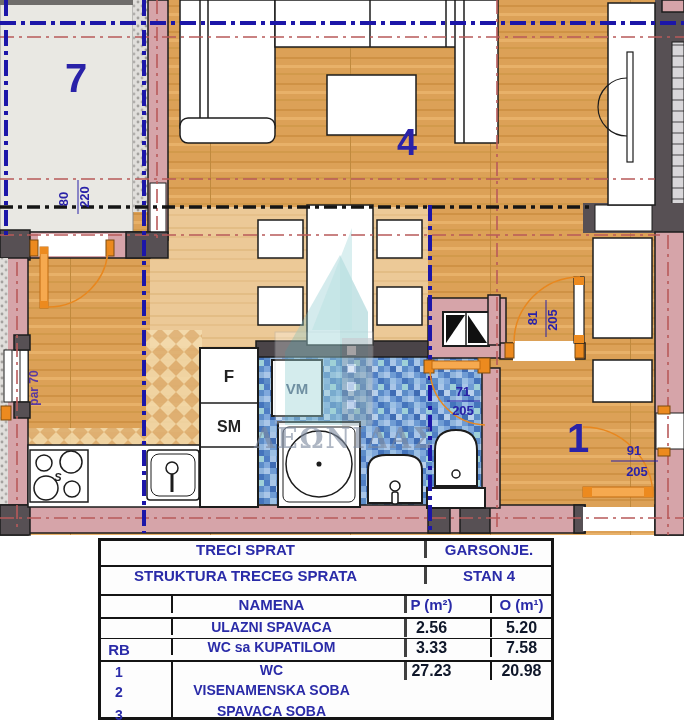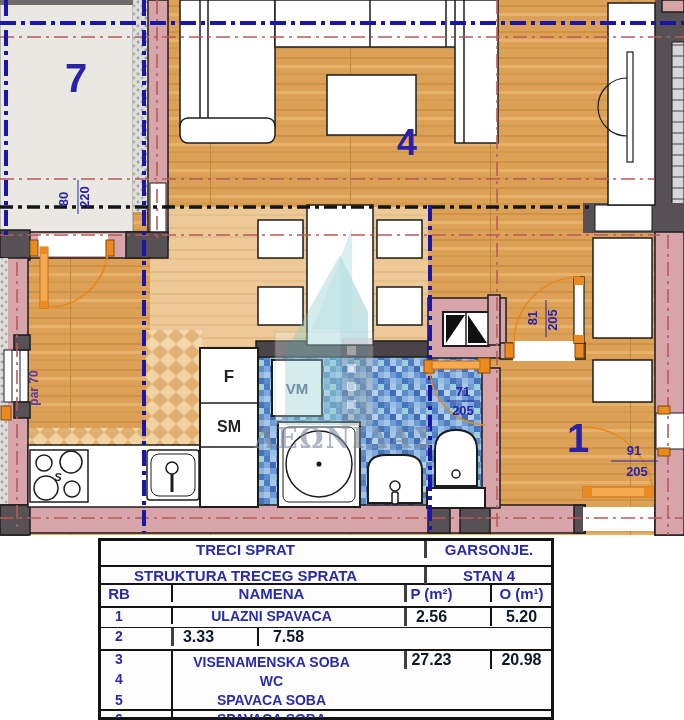--- a/index.html
+++ b/index.html
@@ -7,21 +7,21 @@
          font-family:"Liberation Sans",sans-serif;}
   #plan{position:absolute;left:0;top:0;}
   
   #areatable{position:absolute;left:98px;top:538px;width:456px;height:182px;
     border:3px solid #141414;background:#fdfdfd;color:#2a2ba8;font-weight:bold;box-sizing:border-box;}
   .trow{display:flex;box-sizing:border-box;align-items:flex-start;gap:34px;}
   .tcell{display:flex;align-items:center;justify-content:center;box-sizing:border-box;
     white-space:nowrap;overflow:hidden;}
   .b-l{border-left:2px solid #141414;} .b-l3{border-left:3px solid #404040;}
   .b-t{border-top:2px solid #141414;} .b-t1{border-top:1.5px solid #141414;}
-  .c-rb{width:36px;flex:none;} .c-name{flex:1;} .c-p{width:52px;flex:none;} .c-o{width:61px;flex:none;}
+  .c-rb{width:36px;flex:none;margin-top:45px;} .c-name{flex:1;} .c-p{width:52px;flex:none;} .c-o{width:61px;flex:none;}
   .fs15{font-size:15px;} .fs14{font-size:14px;}
   .num{font-size:16px;color:#0f172a;}
   .stack{display:flex;flex-direction:column;justify-content:center;}
 </style>
 </head>
 <body>
 
 <div id="stage">
 
 <svg id="plan" width="684" height="538" viewBox="0 0 684 538">
@@ -299,50 +299,51 @@
         <rect x="347" y="400" width="9" height="9" fill="#fff"></rect>
   </g>
   <text x="344" y="448" text-anchor="middle" font-family="DejaVu Serif, serif" font-weight="bold" font-size="27" letter-spacing="2" fill="#7d8aa0" opacity=".62">ΛΕΩΝΙΔΑΣ</text>
 </svg>
 
 <div id="areatable">
   <div class="trow" style="height:24px">
     <div class="tcell fs15" style="flex:1">TRECI SPRAT</div>
     <div class="tcell fs15 b-l3" style="width:127px">GARSONJE.</div>
   </div>
-  <div class="trow b-t" style="height:18px">
+  <div class="trow b-t" style="height:29px">
     <div class="tcell fs15" style="flex:1">STRUKTURA TRECEG SPRATA</div>
     <div class="tcell fs15 b-l3" style="width:127px">STAN 4</div>
   </div>
   <div class="trow b-t" style="height:23px">
     <div class="tcell fs15 c-rb">RB</div>
     <div class="tcell fs15 c-name b-l">NAMENA</div>
     <div class="tcell fs15 c-p b-l3">P (m²)</div>
     <div class="tcell fs15 c-o b-l">O (m¹)</div>
   </div>
   <div class="trow b-t" style="height:21px">
     <div class="tcell fs14 c-rb">1</div>
     <div class="tcell fs14 c-name b-l">ULAZNI SPAVACA</div>
     <div class="tcell num c-p b-l3">2.56</div>
     <div class="tcell num c-o b-l">5.20</div>
   </div>
   <div class="trow b-t1" style="height:22px">
     <div class="tcell fs14 c-rb">2</div>
+    <div class="tcell fs14 c-name b-l">WC sa KUPATILOM</div>
     <div class="tcell num c-p b-l3">3.33</div>
     <div class="tcell num c-o b-l">7.58</div>
   </div>
   <div class="trow b-t" style="height:60px">
     <div class="stack c-rb fs14" style="text-align:center">
       <div style="height:17px;line-height:17px">3</div>
       <div style="height:22px;line-height:22px">4</div>
       <div style="height:21px;line-height:21px">5</div>
     </div>
     <div class="stack c-name b-l fs14" style="text-align:center">
+      <div style="height:17px;line-height:17px">WC</div>
       <div style="height:22px;line-height:22px">VISENAMENSKA SOBA</div>
-      <div style="height:17px;line-height:17px">WC</div>
       <div style="height:21px;line-height:21px">SPAVACA SOBA</div>
     </div>
     <div class="tcell num c-p b-l3">27.23</div>
     <div class="tcell num c-o b-l">20.98</div>
   </div>
   <div class="trow b-t" style="height:9px;overflow:hidden">
     <div class="tcell fs14 c-rb" style="align-items:flex-start">6</div>
     <div class="tcell fs14 c-name b-l" style="align-items:flex-start">SPAVACA SOBA</div>
     <div class="tcell num c-p b-l3"></div>
     <div class="tcell num c-o b-l"></div>

